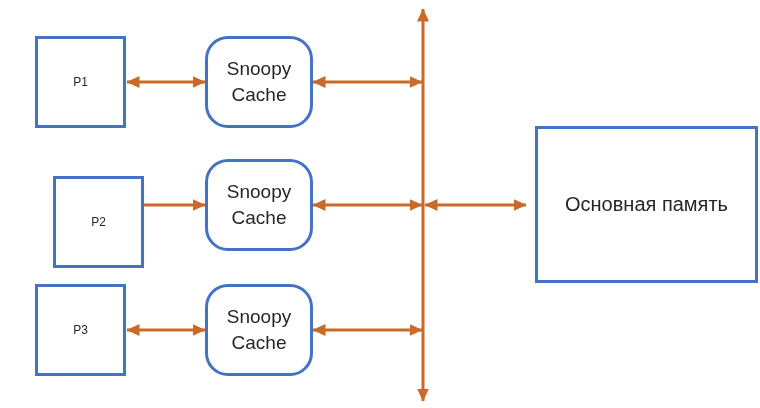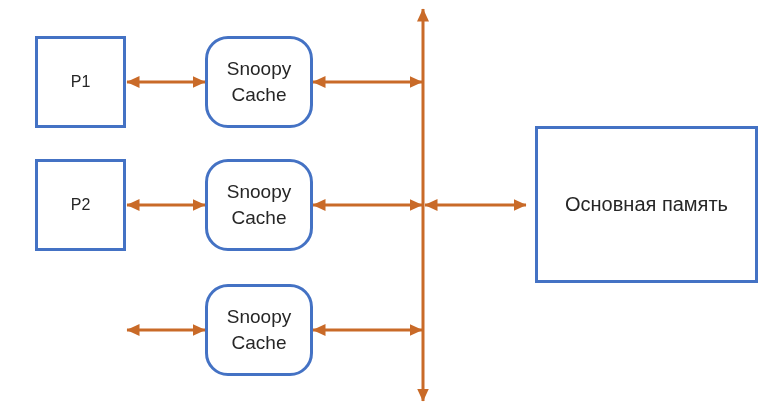--- a/index.html
+++ b/index.html
@@ -21,23 +21,23 @@
   .box {
     position: absolute;
     box-sizing: border-box;
     border: 3px solid var(--box-border);
     background: var(--bg);
     display: flex;
     align-items: center;
     justify-content: center;
     text-align: center;
   }
-  .p-box   { left: 35px; width: 91px; height: 92px; font-size: 16px; }
+  .p-box   { left: 35px; width: 91px; height: 92px; font-size: 12px; }
   .p-box.r1 { top: 36px; }
-  .p-box.r2 { top: 159px; }
+  .p-box.r2 { top: 176px; margin-left: 18px; }
   .p-box.r3 { top: 284px; }
   .cache-box { left: 205px; width: 108px; height: 92px; font-size: 19px; line-height: 26px; white-space: pre-line; border-radius: 23px; }
   .cache-box.r1 { top: 36px; }
   .cache-box.r2 { top: 159px; }
   .cache-box.r3 { top: 284px; }
   .memory-box { left: 527px; top: 126px; width: 223px; height: 157px; font-size: 20px; margin-left: 8px; }
   .connector-layer {
     position: absolute;
     left: 0; top: 0;
     width: 760px;
@@ -80,20 +80,23 @@
   </div>
 
   <div class="box p-box r2">
     <span>P2</span>
   </div>
   <div class="box cache-box r2">
     <span>Snoopy
 Cache</span>
   </div>
 
+  <div class="box p-box r3">
+    <span>P3</span>
+  </div>
   <div class="box cache-box r3">
     <span>Snoopy
 Cache</span>
   </div>
 
   <div class="box memory-box">
     <span>Основная память</span>
   </div>
 
 </div>

